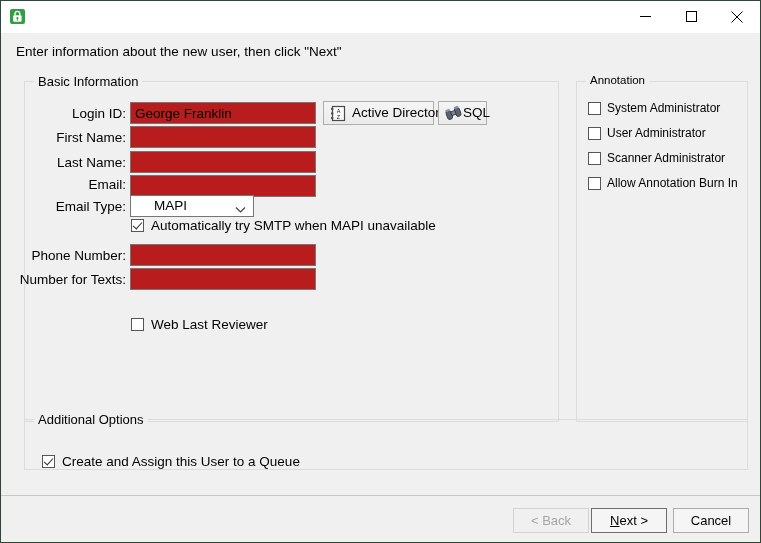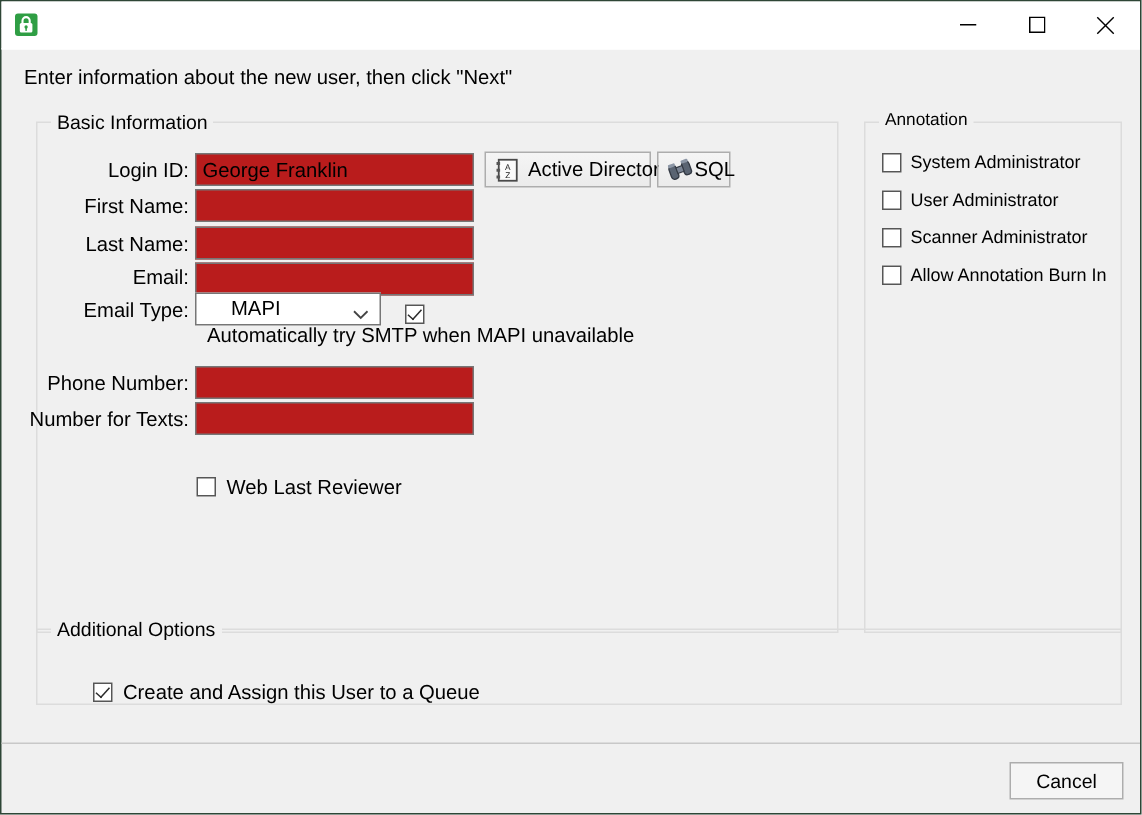--- a/index.html
+++ b/index.html
@@ -324,21 +324,21 @@
           <rect x="10.5" y="4" width="5" height="9" rx="2.2" fill="#5a6472" stroke="#343a44" stroke-width="0.9"></rect>
           <rect x="6.3" y="6" width="4.4" height="4" fill="#7a8494" stroke="#343a44" stroke-width="0.8"></rect>
           <rect x="1.6" y="2.6" width="4.8" height="2.2" rx="0.8" fill="#8d97a6"></rect>
           <rect x="10.6" y="2.6" width="4.8" height="2.2" rx="0.8" fill="#8d97a6"></rect>
         </g>
       </svg>
     </span>
     <span class="tb-lbl" style="left:24px;">SQL</span>
   </button>
 
-  <label class="cbrow" style="left:130px; top:202px;flex-direction:column;">
+  <label class="cbrow" style="left:130px; top:217px;">
     <span class="cbbox checked"></span>
     <span class="cblabel">Automatically try SMTP when MAPI unavailable</span>
   </label>
 
   <input class="ftext" style="left: 129px; top: 243px; width: 186px;" value="">
   <input class="ftext" style="left: 129px; top: 267px; width: 186px;" value="">
 
 
   <label class="cbrow" style="left:130px; top:316px;">
     <span class="cbbox"></span>
@@ -363,26 +363,30 @@
   </label>
   <label class="cbrow perm" style="left:587px; top:175px;">
     <span class="cbbox"></span>
     <span class="cblabel">Allow Annotation Burn In</span>
   </label>
 
   <fieldset class="groupbox" id="gb-addl">
     <span class="gb-title">Additional Options</span>
   </fieldset>
 
-  <label class="cbrow" style="left:41px; top:453px;margin-left:20px;">
+  <label class="cbrow" style="left:41px; top:453px;">
     <span class="cbbox checked"></span>
     <span class="cblabel">Create and Assign this User to a Queue</span>
   </label>
 
   <div id="footer-sep"></div>
 
-
+  <button class="navbtn disabled" id="btn-back">
+    <span>&lt; Back</span>
+  </button>
+
+  <button class="navbtn default" id="btn-next"><u>N</u><span>ext &gt;</span></button>
 
   <button class="navbtn" id="btn-cancel">
     <span>Cancel</span>
   </button>
 
 </div>
 
 </body></html>

